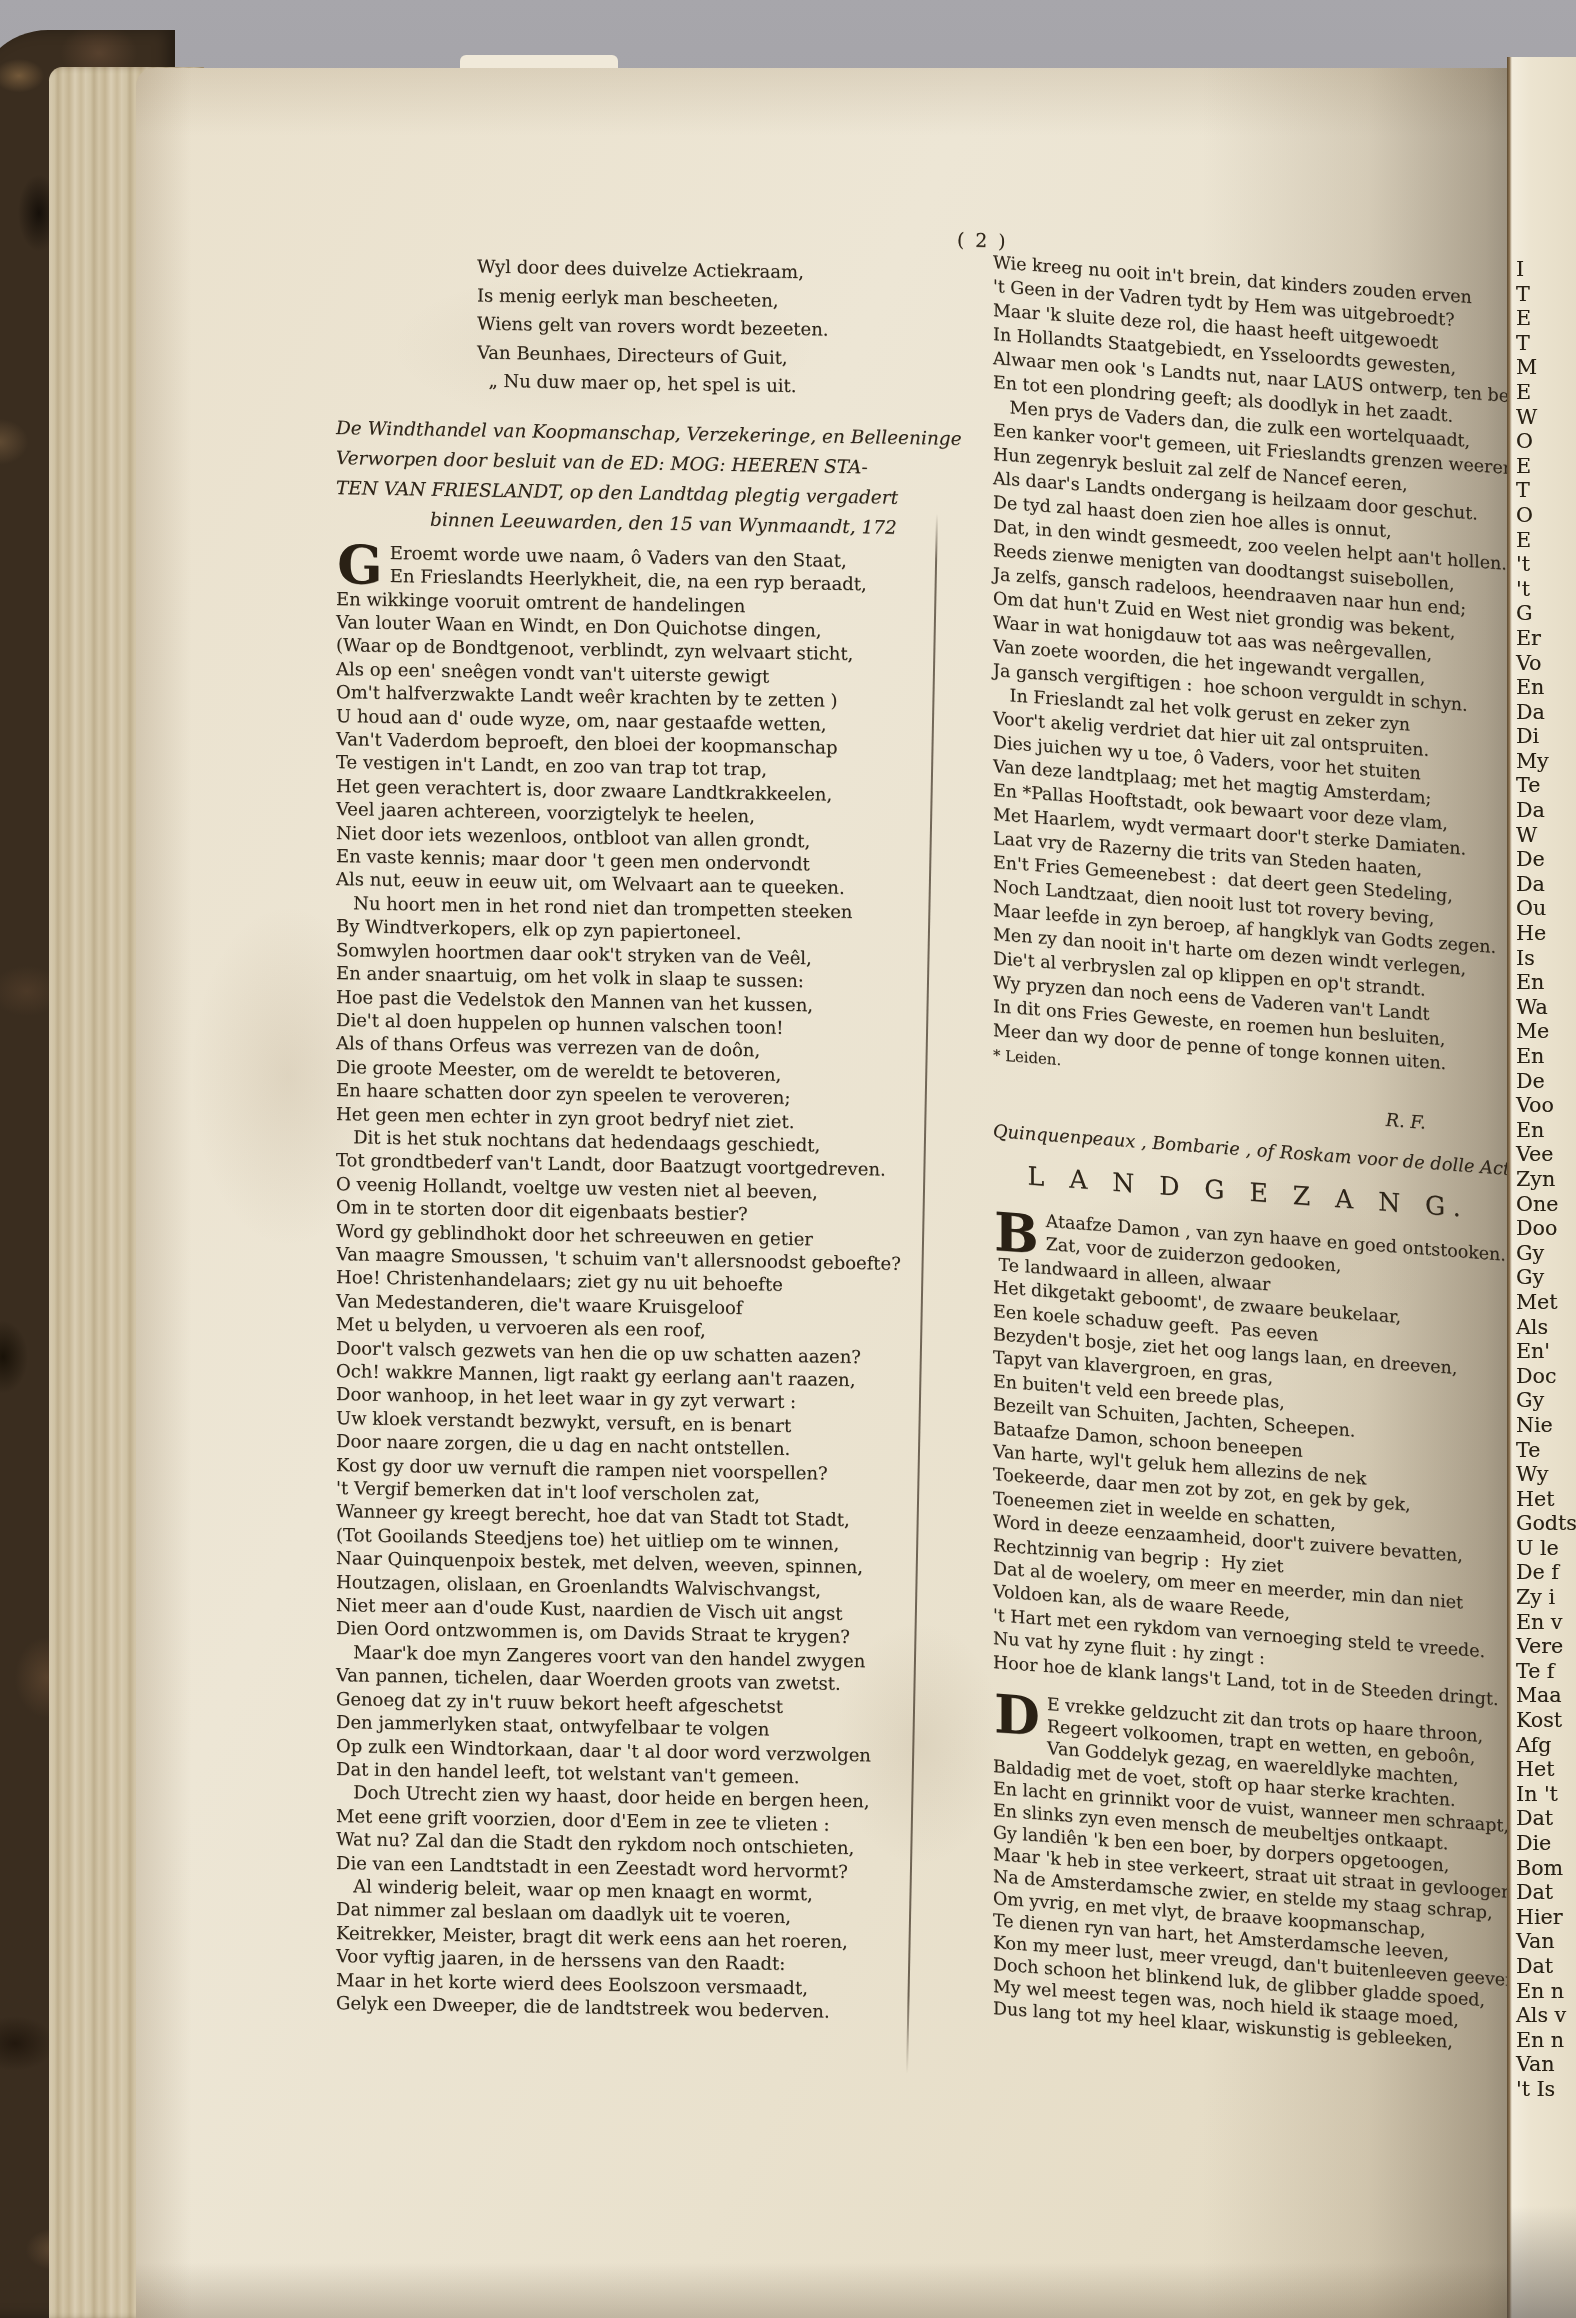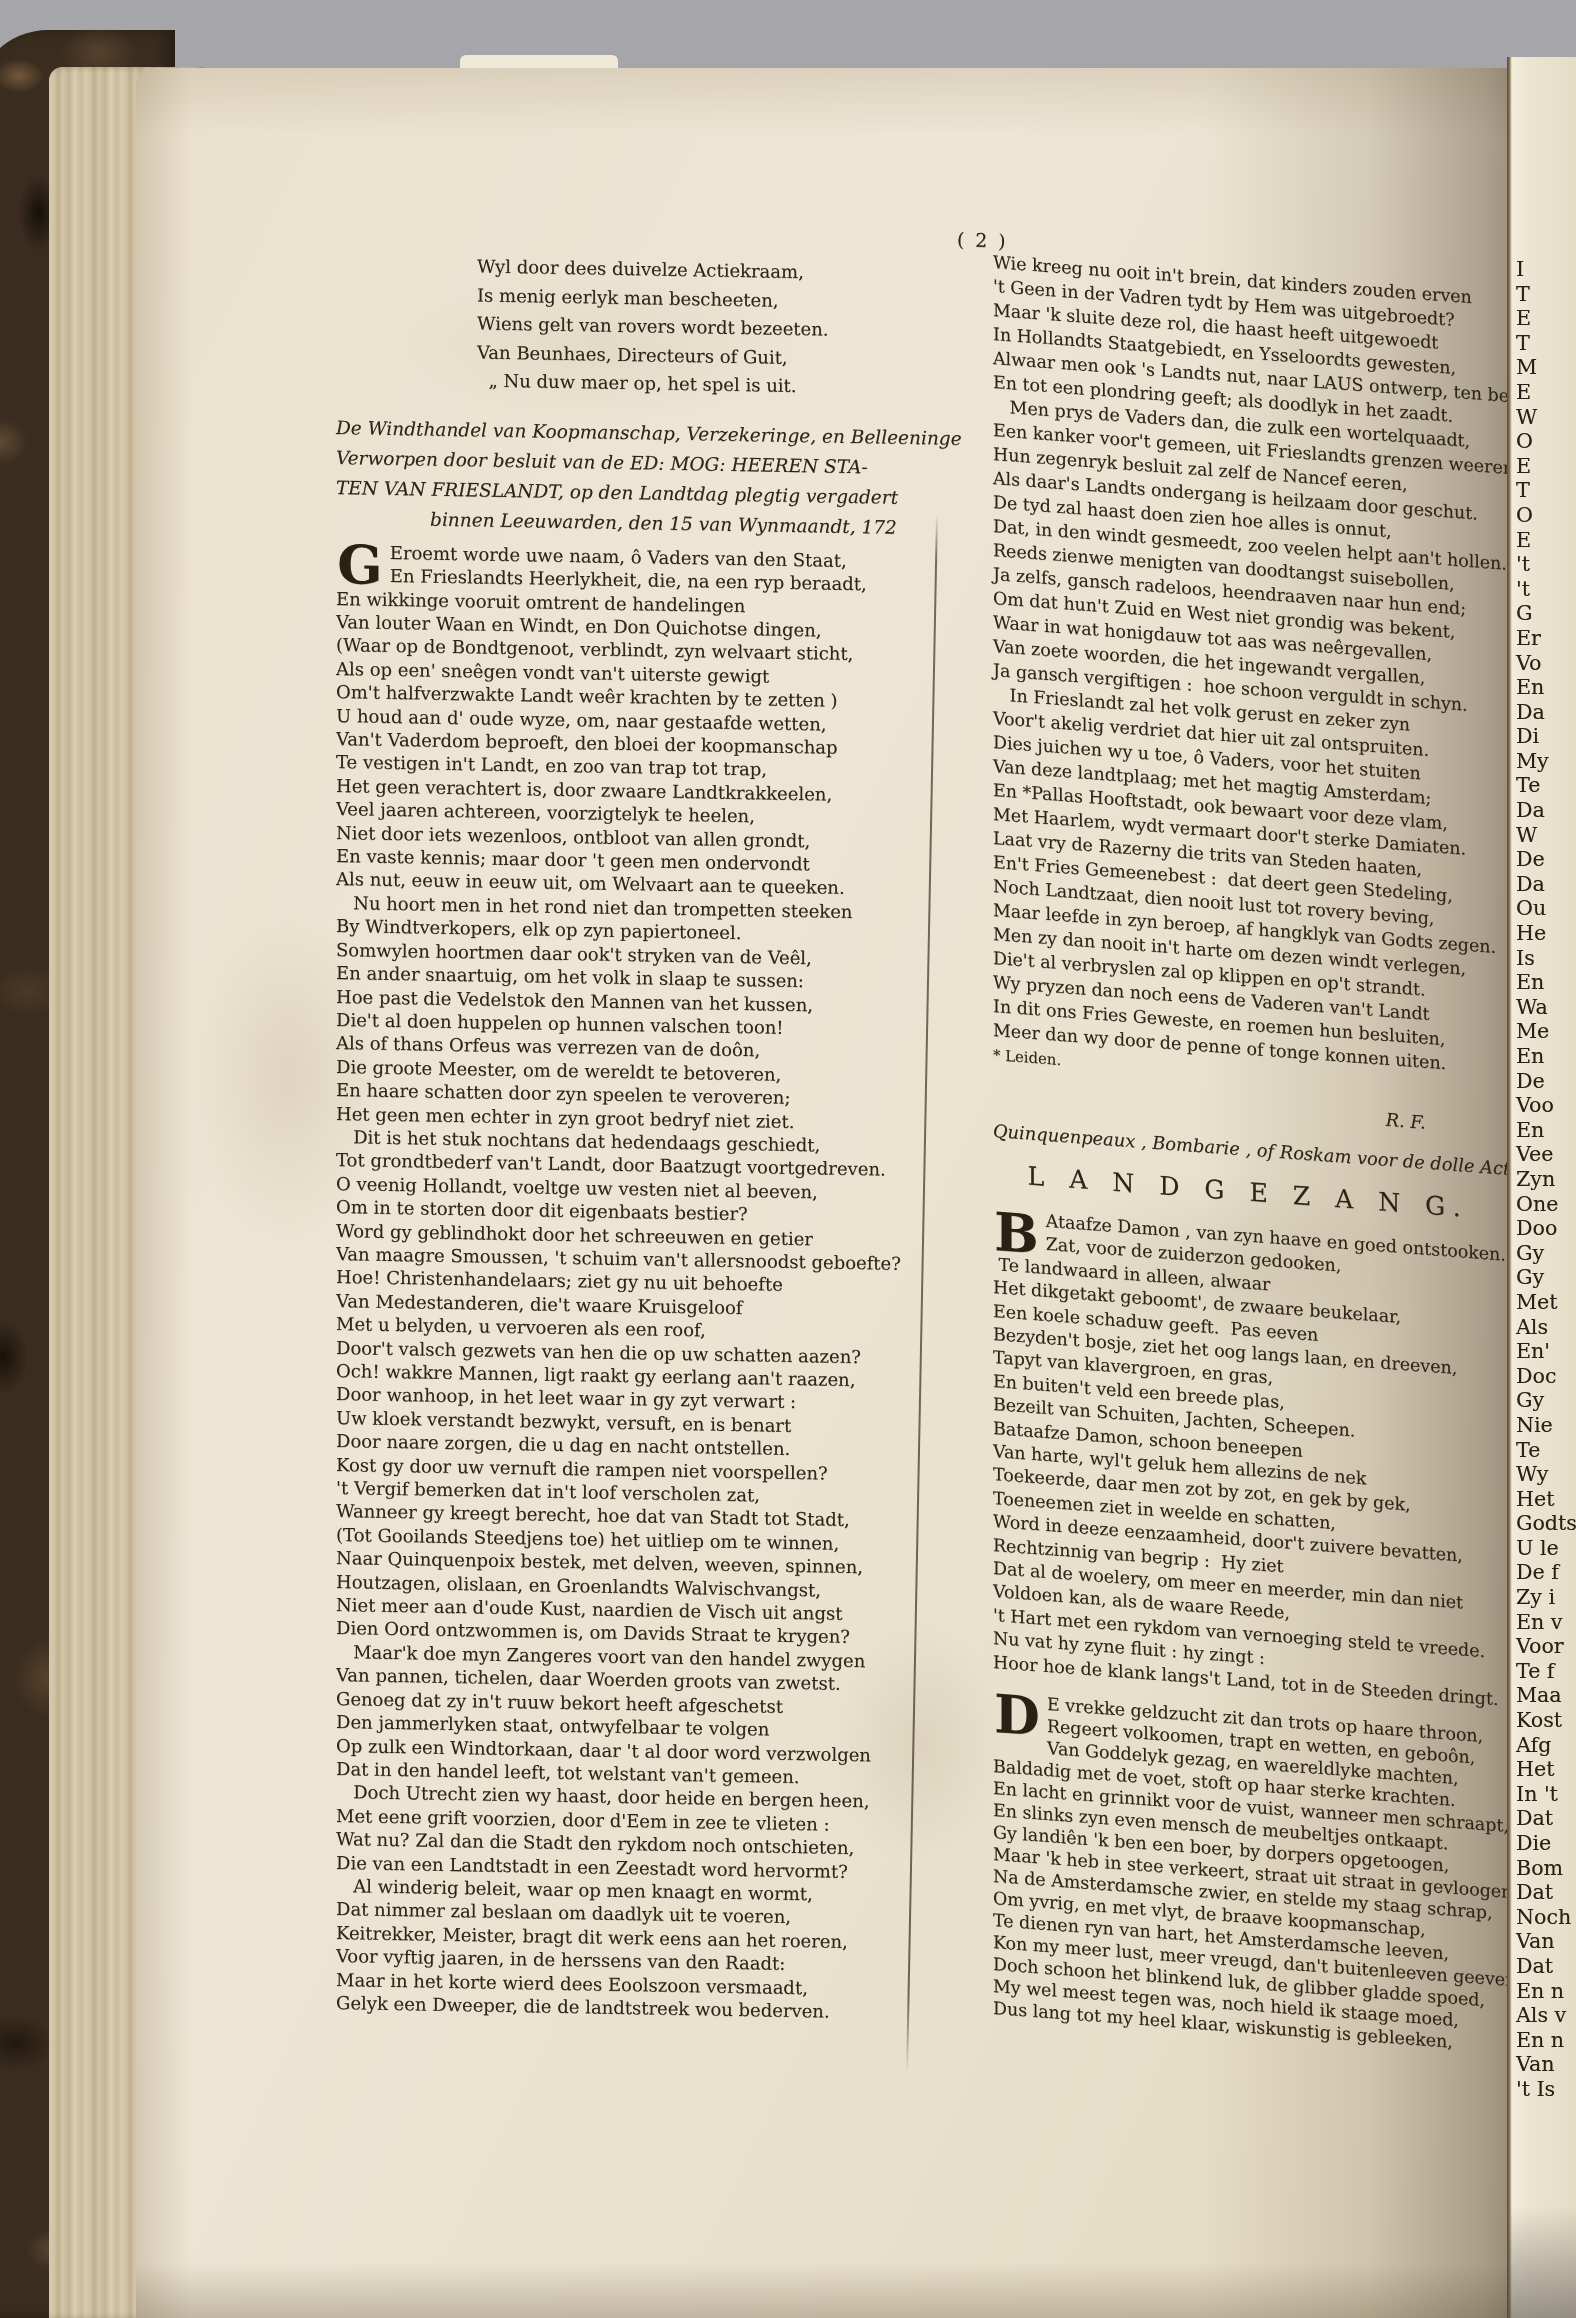--- a/index.html
+++ b/index.html
@@ -348,32 +348,32 @@
         <div class="pline">Gy</div>
         <div class="pline">Nie</div>
         <div class="pline">Te</div>
         <div class="pline">Wy</div>
         <div class="pline">Het</div>
         <div class="pline">Godts</div>
         <div class="pline">U le</div>
         <div class="pline">De f</div>
         <div class="pline">Zy i</div>
         <div class="pline">En v</div>
-        <div class="pline">Voor</div>
+        <div class="pline">Vere</div>
         <div class="pline">Te f</div>
         <div class="pline">Maa</div>
         <div class="pline">Kost</div>
         <div class="pline">Afg</div>
         <div class="pline">Het</div>
         <div class="pline">In 't</div>
         <div class="pline">Dat</div>
         <div class="pline">Die</div>
         <div class="pline">Bom</div>
         <div class="pline">Dat</div>
-        <div class="pline">Noch</div>
+        <div class="pline">Hier</div>
         <div class="pline">Van</div>
         <div class="pline">Dat</div>
         <div class="pline">En n</div>
         <div class="pline">Als v</div>
         <div class="pline">En n</div>
         <div class="pline">Van</div>
         <div class="pline">'t Is</div>
       </div>
   </div>
 

